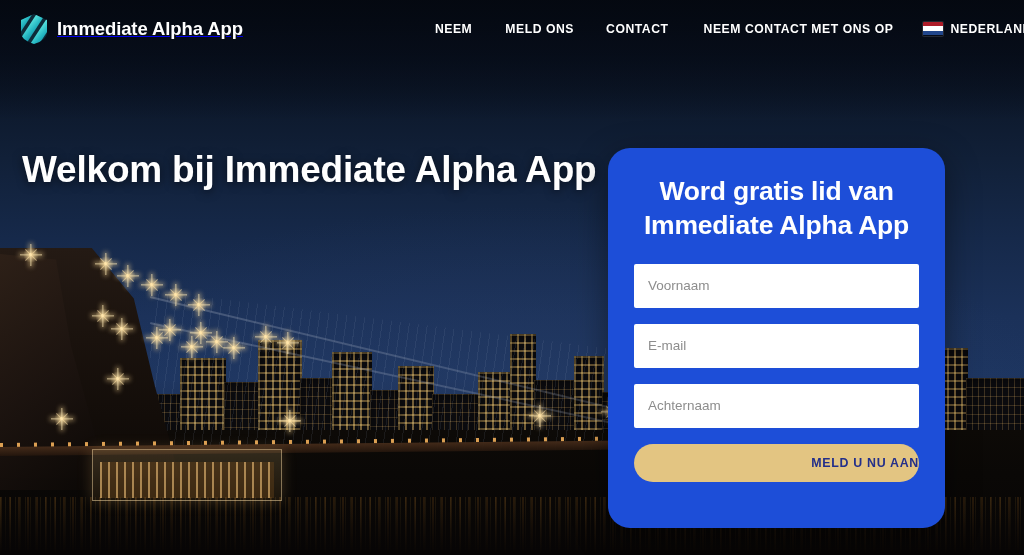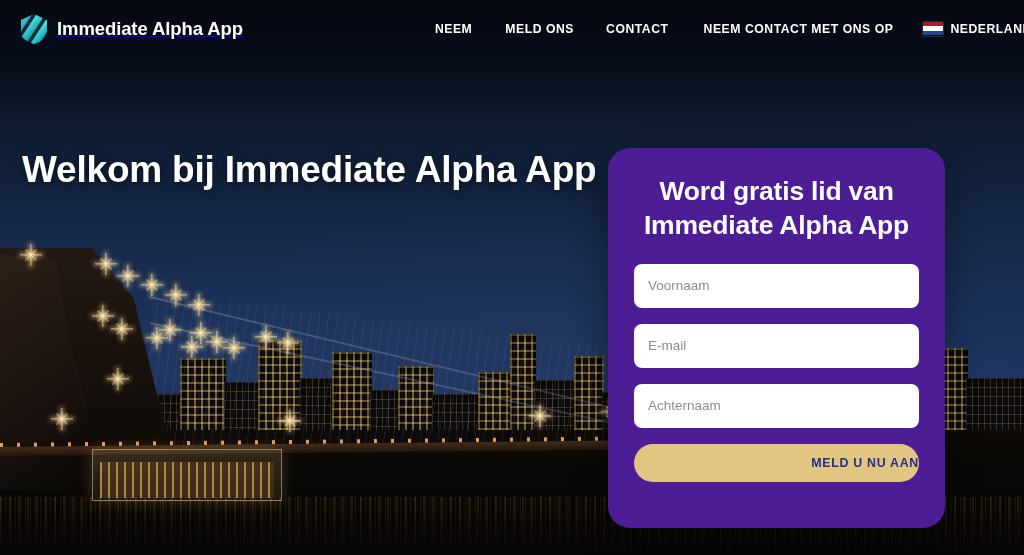--- a/index.html
+++ b/index.html
@@ -200,31 +200,31 @@
     position:absolute; left:22px; top:132px; z-index:20;
     color:#ffffff; font-size:37px; font-weight:bold; letter-spacing:-0.2px;
     text-shadow:0 2px 10px rgba(0,0,0,0.55);
     white-space:nowrap;
     margin-top:17px;
   }
 
   
   .signup-card {
     position:absolute; left:608px; top:148px; width:337px; height:380px;
-    background:#4c1d95; border-radius:22px; z-index:25;
+    background:#1d4ed8; border-radius:22px; z-index:25;
     padding:26px 26px 0 26px;
     box-shadow:0 10px 34px rgba(0,0,0,0.42);
   }
   .card-title {
     color:#ffffff; text-align:center; font-size:26.5px; font-weight:bold;
     line-height:1.30; letter-spacing:-0.2px; margin-bottom:21px;
   }
   .field {
     width:285px; height:44px; margin:0 auto 16px auto;
-    background:#ffffff; border:none; outline:none; border-radius:8px;
+    background:#ffffff; border:none; outline:none; border-radius:2px;
     font-family:"Liberation Sans", sans-serif; font-size:13.5px; color:#333;
     padding:0 14px; display:block;
   }
   .field::placeholder { color:#8d8d8d; font-size:13.5px; }
   .submit-btn {
     width:285px; height:38px; margin:9px auto 0 auto; display:block;
     background:#e3c582; border:none; border-radius:19px; cursor:pointer;
     color:#232f8a; font-family:"Liberation Sans", sans-serif;
     font-size:12.4px; font-weight:bold; letter-spacing:0.7px;text-align:right;
   }

